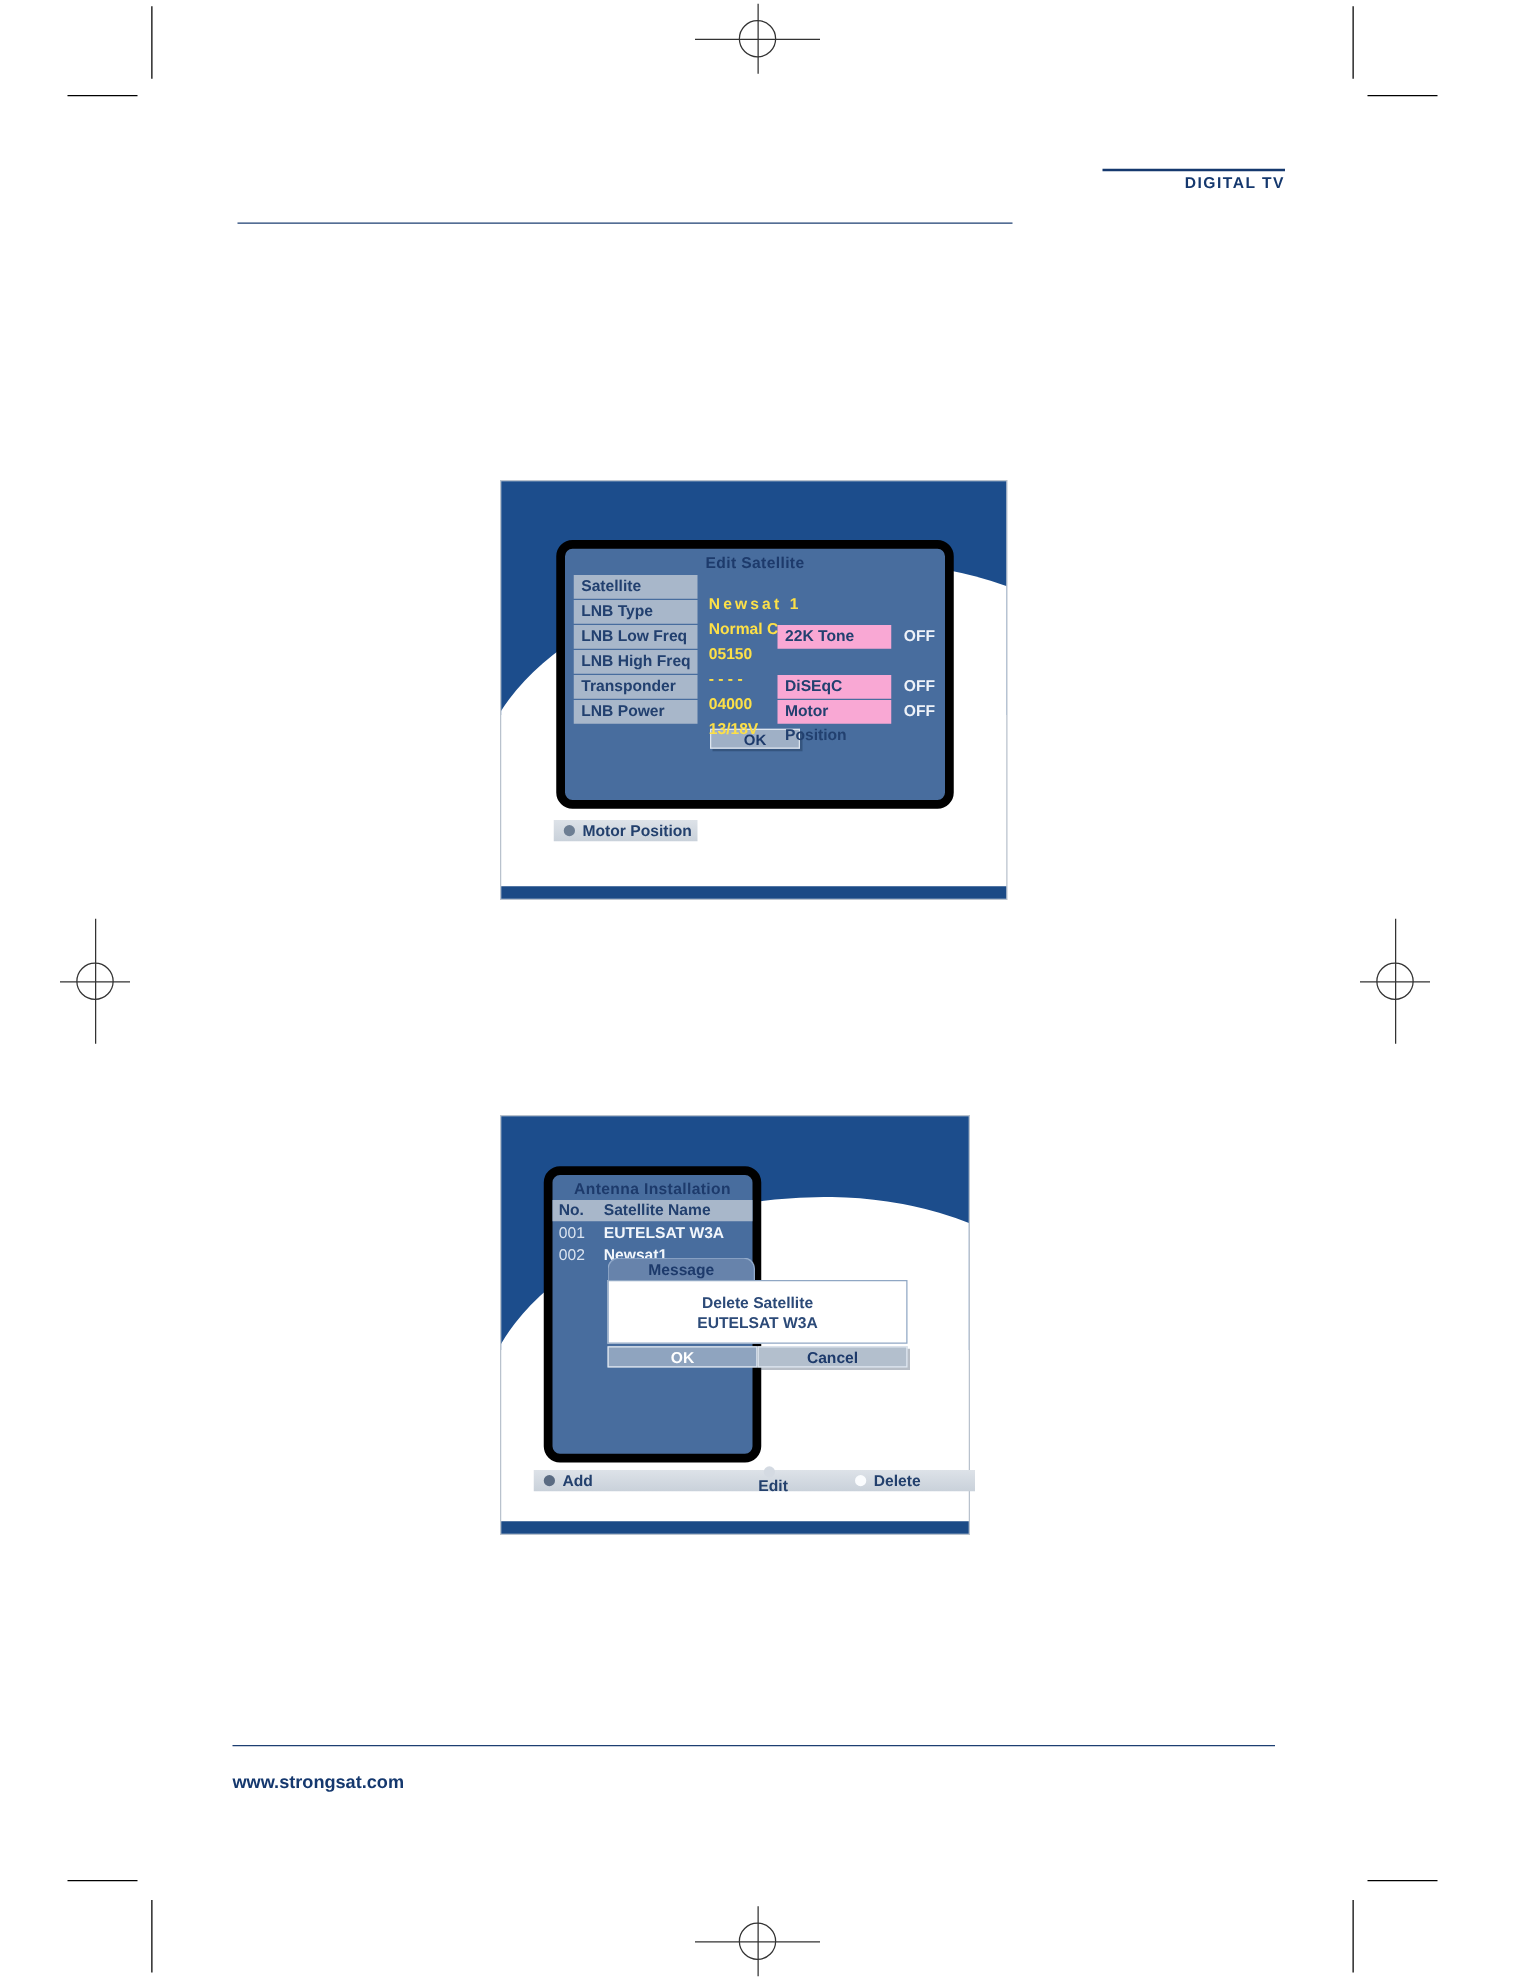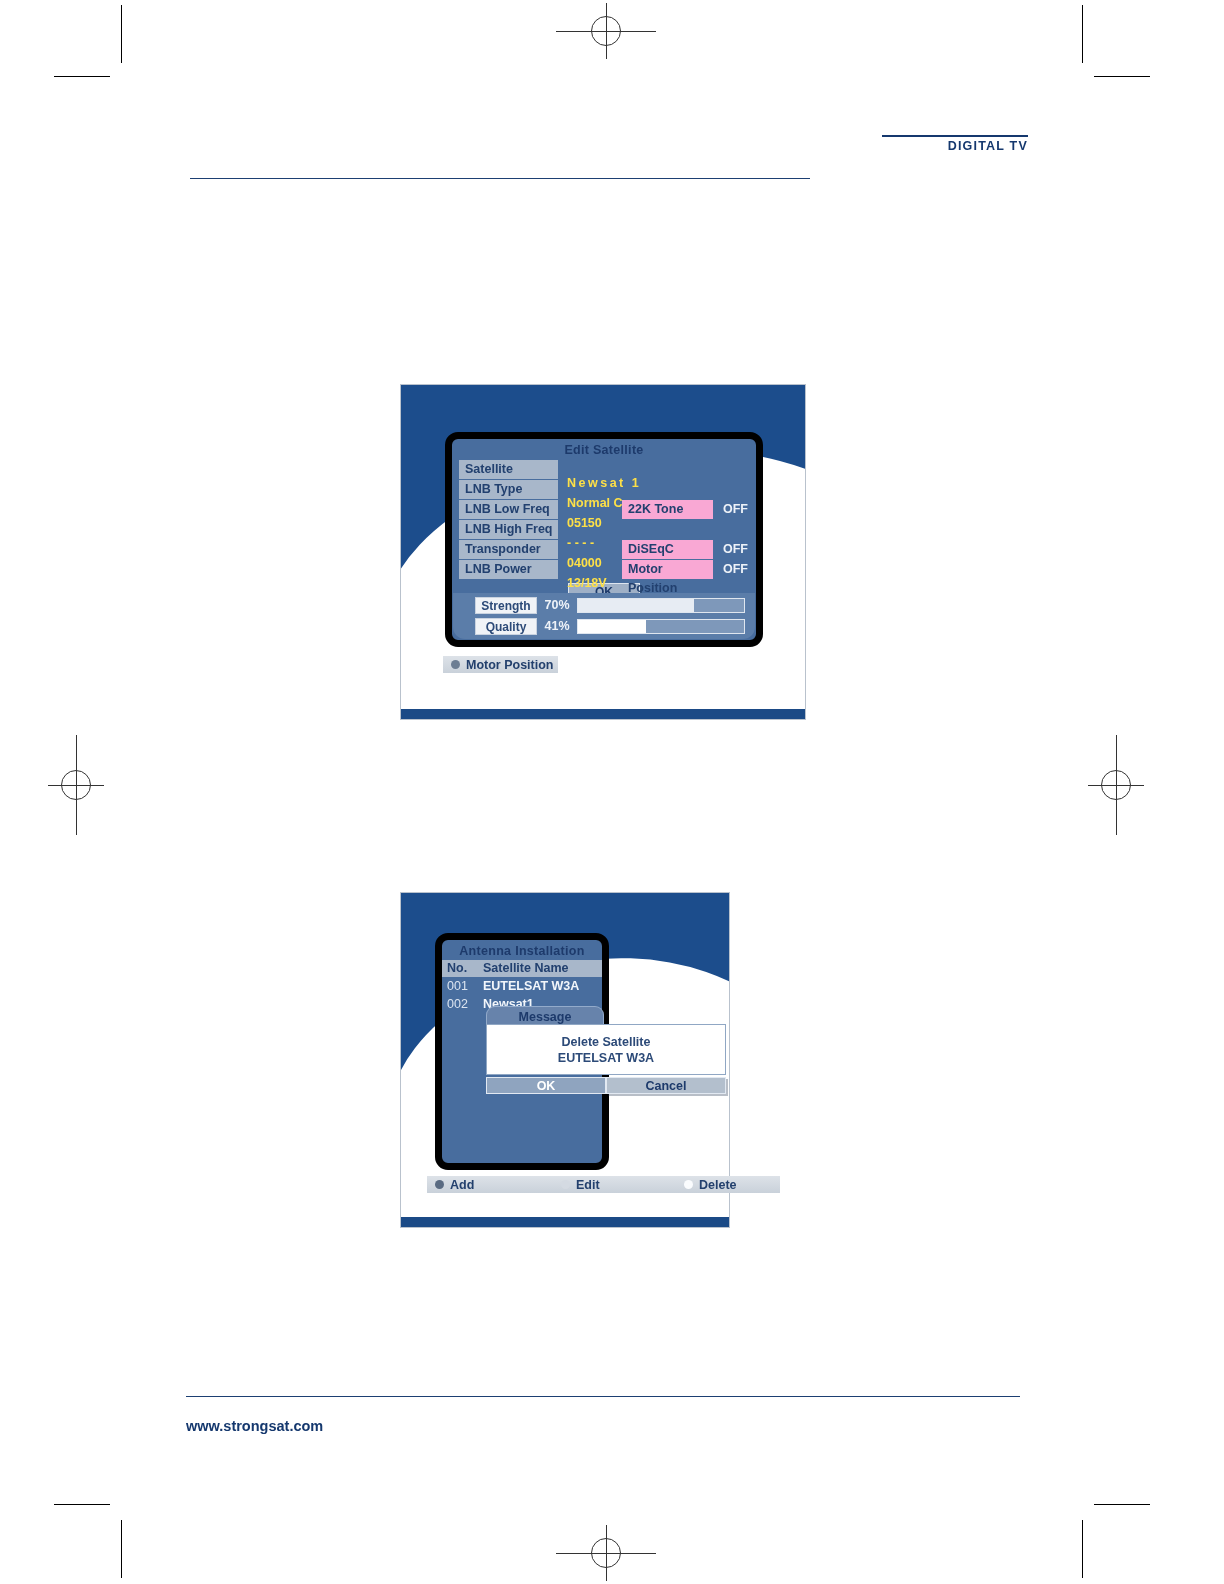--- a/index.html
+++ b/index.html
@@ -182,47 +182,31 @@
       <div class="fieldrow">
         <div class="fl">LNB Power</div>
         <div class="fv num">13/18V</div>
         <div class="fl2">Motor Position</div>
         <div class="fv2">OFF</div>
       </div>
 
       <div class="okbtn">OK</div>
     </div>
 
-    <div class="sigzone">
-      <div class="sigrow" style="padding:0 10px 0 22px;">
-        <div class="sl">Strength</div>
-        <div class="sp">70%</div>
-        <div class="sbar strength">
-            <i style="width:70%"></i>
-          </div>
-      </div>
-      <div class="sigrow" style="padding:0 10px 0 22px;">
-        <div class="sl">Quality</div>
-        <div class="sp">41%</div>
-        <div class="sbar quality">
-            <i style="width:41%"></i>
-          </div>
-      </div>
-    </div>
   </div>
 
   <div class="actionbar" style="left:42px;top:271px;width:115px;">
     <div class="act">
       <span class="dot" style="background:#6d7e93;"></span>
       <span class="lbl">Motor Position</span>
     </div>
   </div>
 </div>
 
-<div class="shot" style="left:400px;top:892px;width:330px;height:336px;">
+<div class="shot" style="left:400px;top:892px;width:376px;height:336px;">
   <div class="sky"></div>
   <div class="botbar"></div>
 
   <div class="panel" style="left:34px;top:40px;width:174px;height:237px;">
     <div class="panel-title">Antenna Installation</div>
 
     <div class="listhead">
       <div class="c1">No.</div>
       <div class="c2">Satellite Name</div>
     </div>
@@ -247,21 +231,21 @@
   <div class="msgbtns" style="left:85px;top:184px;width:240px;">
     <div class="msgbtn sel">OK</div>
     <div class="msgbtn alt">Cancel</div>
   </div>
 
   <div class="actionbar" style="left:26px;top:283px;width:353px;">
     <div class="act" style="width:118px;">
       <span class="dot" style="background:#5a6b82;"></span>
       <span class="lbl">Add</span>
     </div>
-    <div class="act" style="width:115px;">
+    <div class="act" style="width:115px;flex-direction:column;">
       <span class="dot" style="background:#d4dae2;"></span>
       <span class="lbl">Edit</span>
     </div>
     <div class="act">
       <span class="dot" style="background:#fafcfe;"></span>
       <span class="lbl">Delete</span>
     </div>
   </div>
 </div>
 

